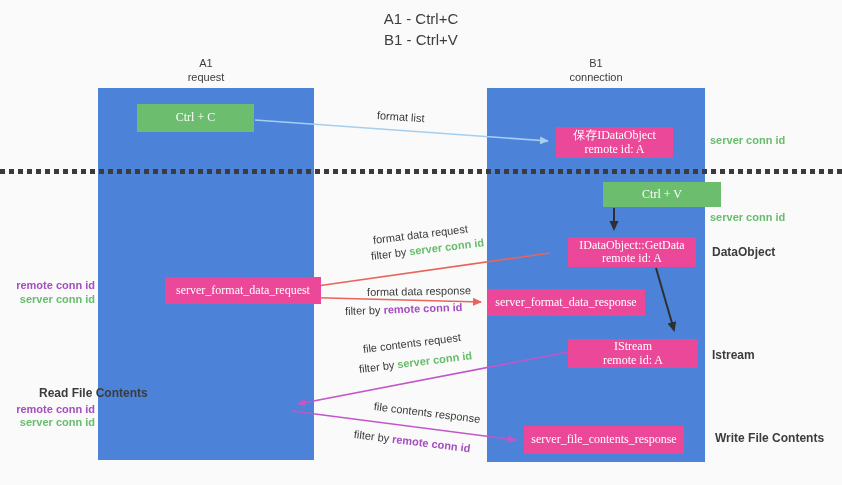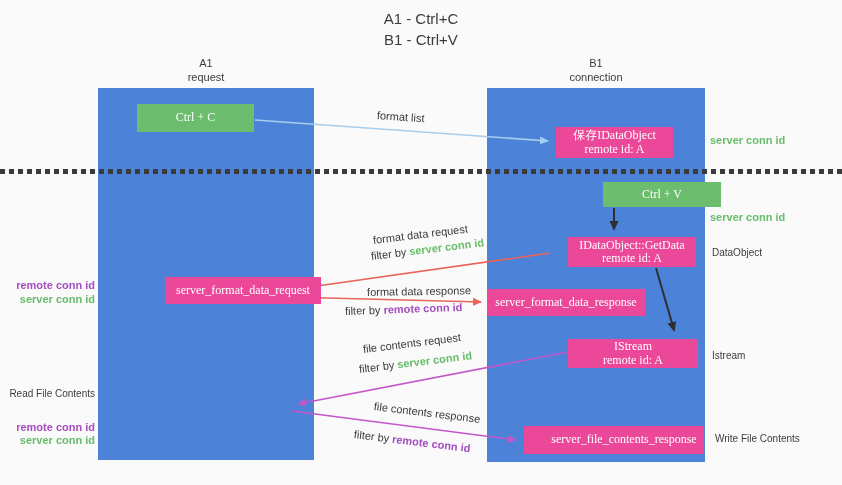--- a/index.html
+++ b/index.html
@@ -26,35 +26,35 @@
   .node.orange{background:#ec4899;}
 
   .n-ctrlc{left:137px;top:104px;width:117px;height:28px;}
   .n-saveobj{left:556px;top:127px;width:117px;height:31px;}
   .n-ctrlv{left:555px;top:182px;width:118px;height:25px;margin-left:48px;}
   .n-getdata{left:568px;top:237px;width:128px;height:30px;}
   .n-fmtreq{left:131px;top:277px;width:156px;height:27px;margin-left:34px;}
   .n-fmtresp{left:487px;top:289px;width:158px;height:27px;}
   .n-istream{left:568px;top:339px;width:130px;height:29px;}
   .n-filereq{left:128px;top:392px;width:160px;height:27px;}
-  .n-fileresp{left:524px;top:426px;width:160px;height:28px;padding-left:20px;}
+  .n-fileresp{left:524px;top:426px;width:160px;height:28px;}
 
   .side{position:absolute;font-size:11px;line-height:13.5px;white-space:nowrap;}
   .grn{color:#67bd6b;font-weight:bold;}
   .pur{color:#a64dc0;font-weight:bold;}
-  .blk{color:#3c3c3c;font-weight:normal;font-size:10px;}
+  .blk{color:#3c3c3c;font-weight:bold;font-size:12px;}
 
   .s-scid1{left:710px;top:134px;}
   .s-scid2{left:710px;top:211px;}
   .s-dataobject{left:712px;top:246px;}
   .s-istream{left:712px;top:349px;}
   .s-write{left:715px;top:432px;}
   .s-lefttop{left:0px;top:279px;width:95px;text-align:right;}
   .s-leftbottom{left:0px;top:387px;width:95px;text-align:right;}
-  .s-leftbottom .blk{display:block;margin-bottom:20px;}
+  .s-leftbottom .blk{display:block;margin-bottom:2px;padding-left:39px;}
 
   .alabel{position:absolute;font-size:11px;color:#3a3a3a;white-space:nowrap;transform-origin:left center;}
   .l-fmtlist{left:377px;top:109px;transform:rotate(4deg);}
   .l-fdr1{left:373px;top:234px;transform:rotate(-7deg);}
   .l-fdr2{left:371px;top:250px;transform:rotate(-7deg);}
   .l-fdresp1{left:367px;top:286px;transform:rotate(-1deg);}
   .l-fdresp2{left:345px;top:305px;transform:rotate(-2deg);}
   .l-fcr1{left:363px;top:343px;transform:rotate(-7deg);}
   .l-fcr2{left:359px;top:363px;transform:rotate(-7deg);}
   .l-fcresp1{left:374px;top:400px;transform:rotate(7deg);}

